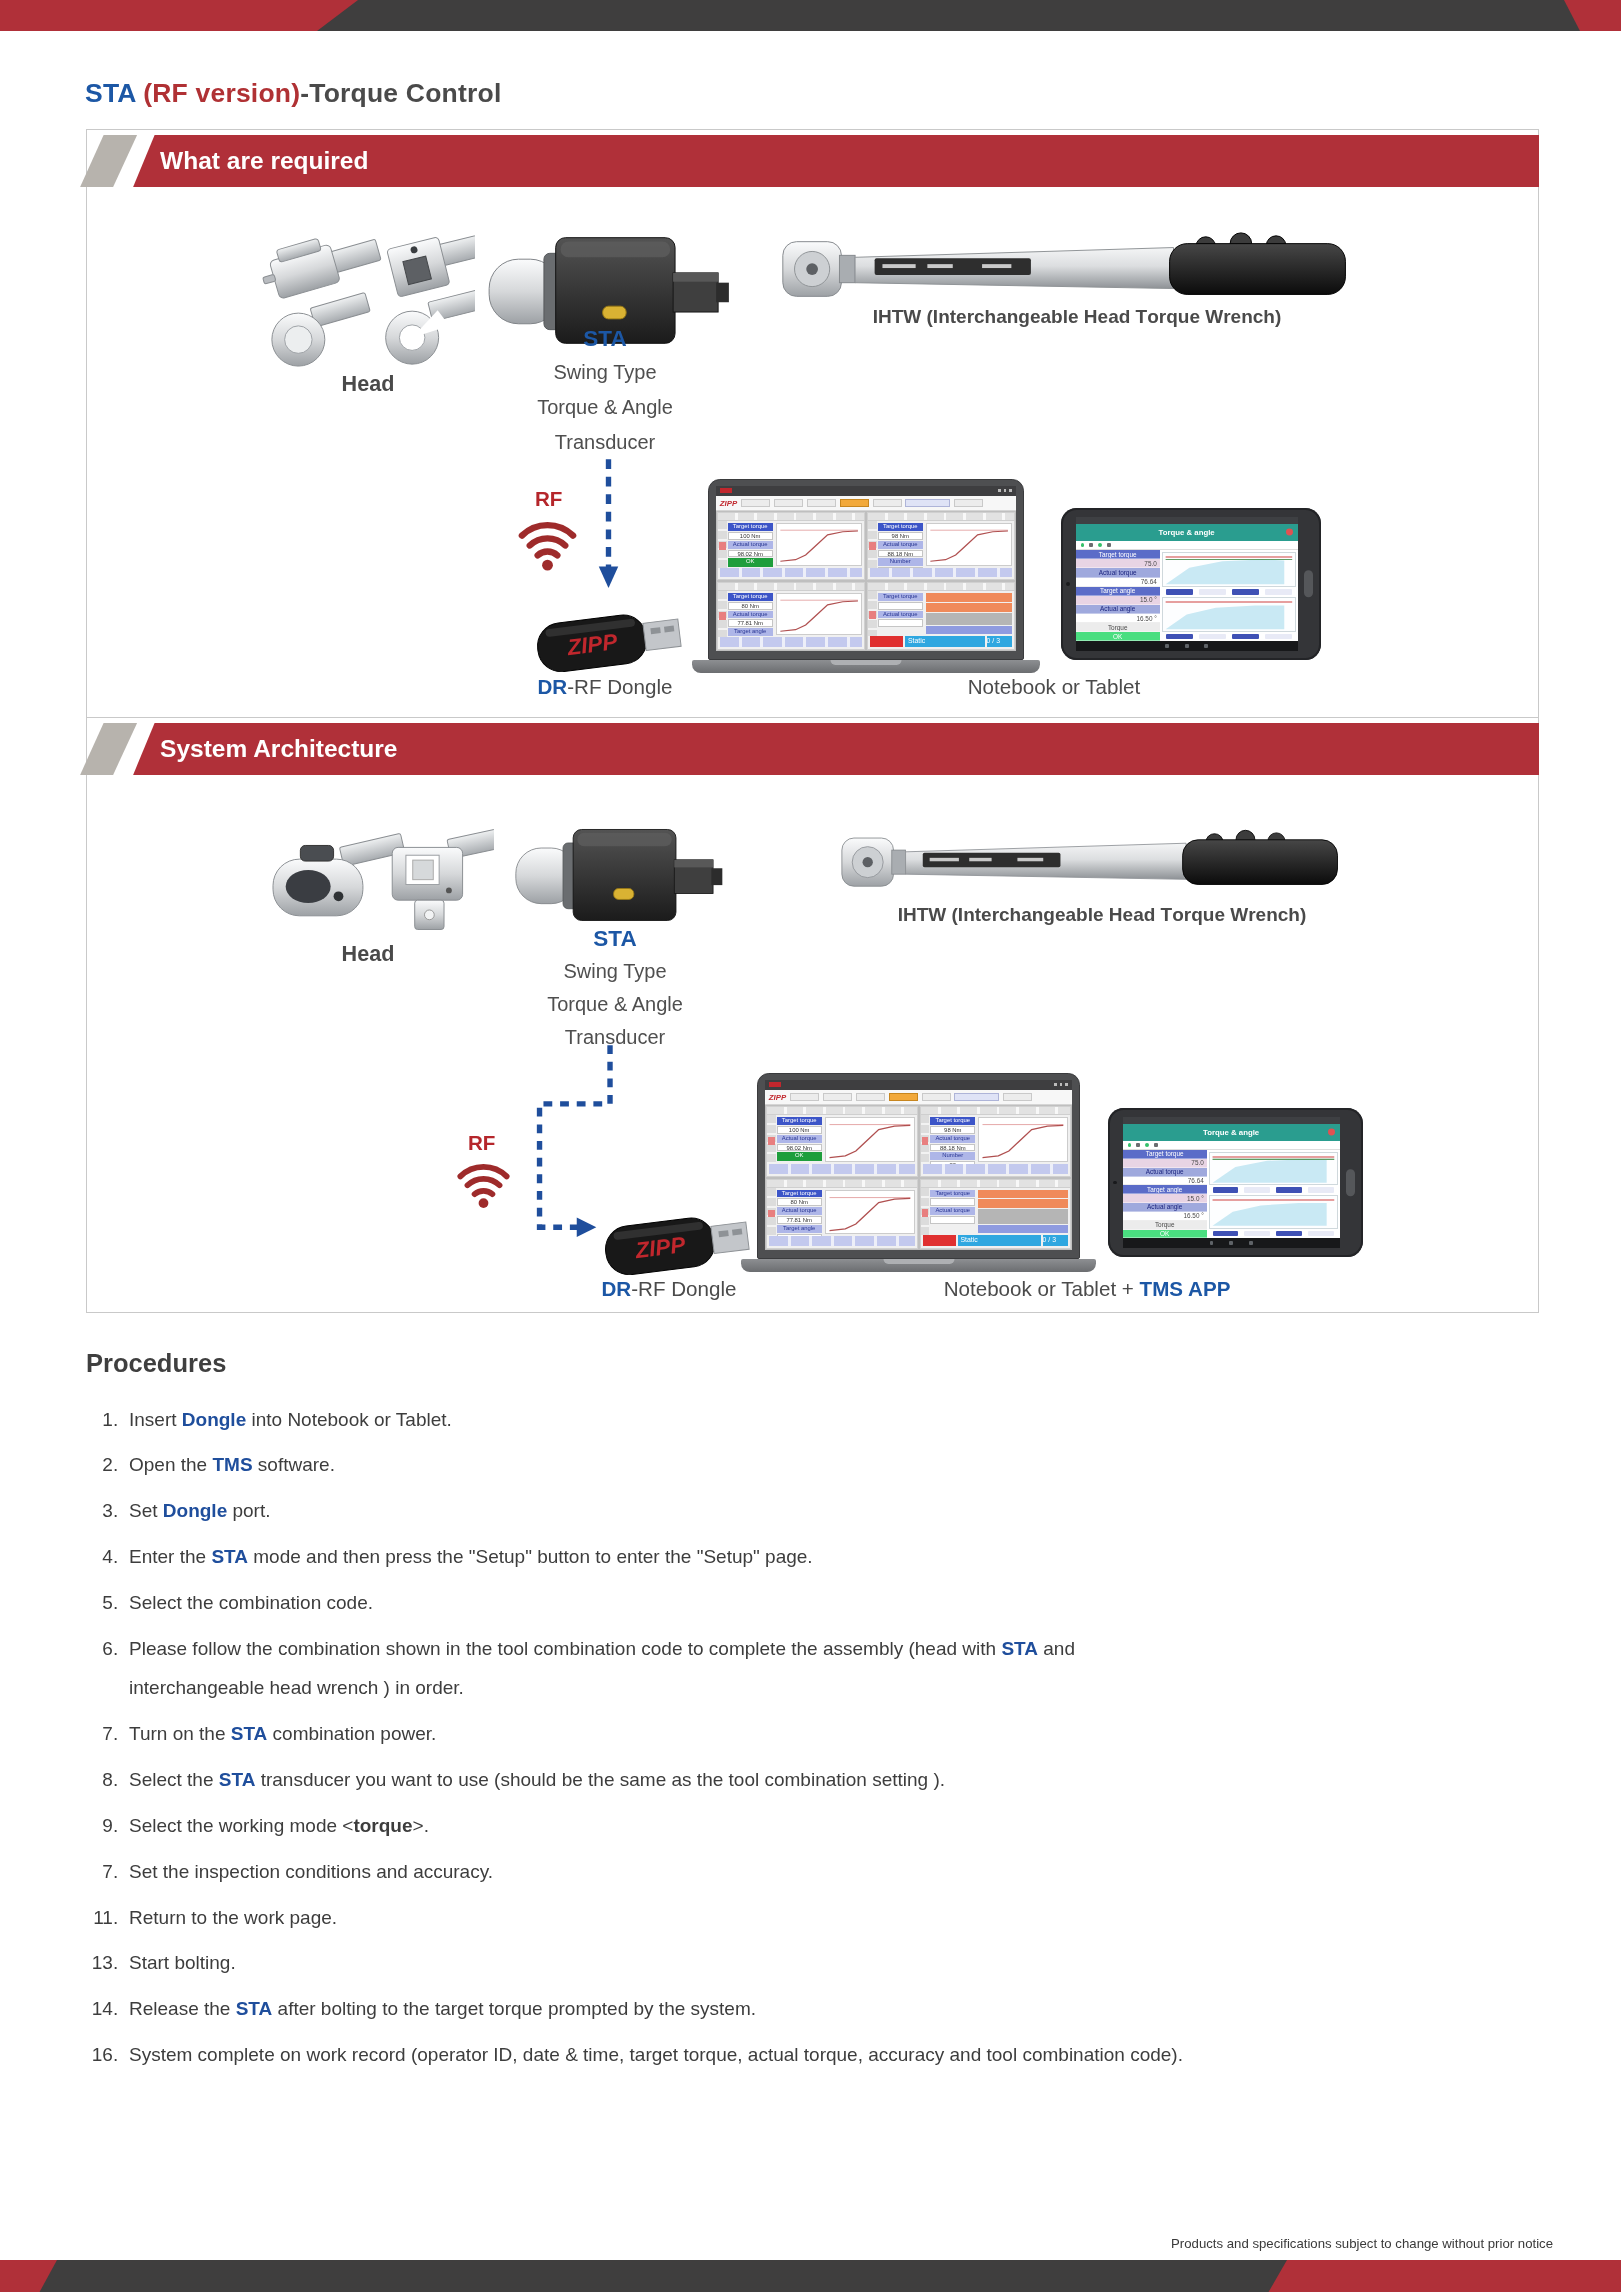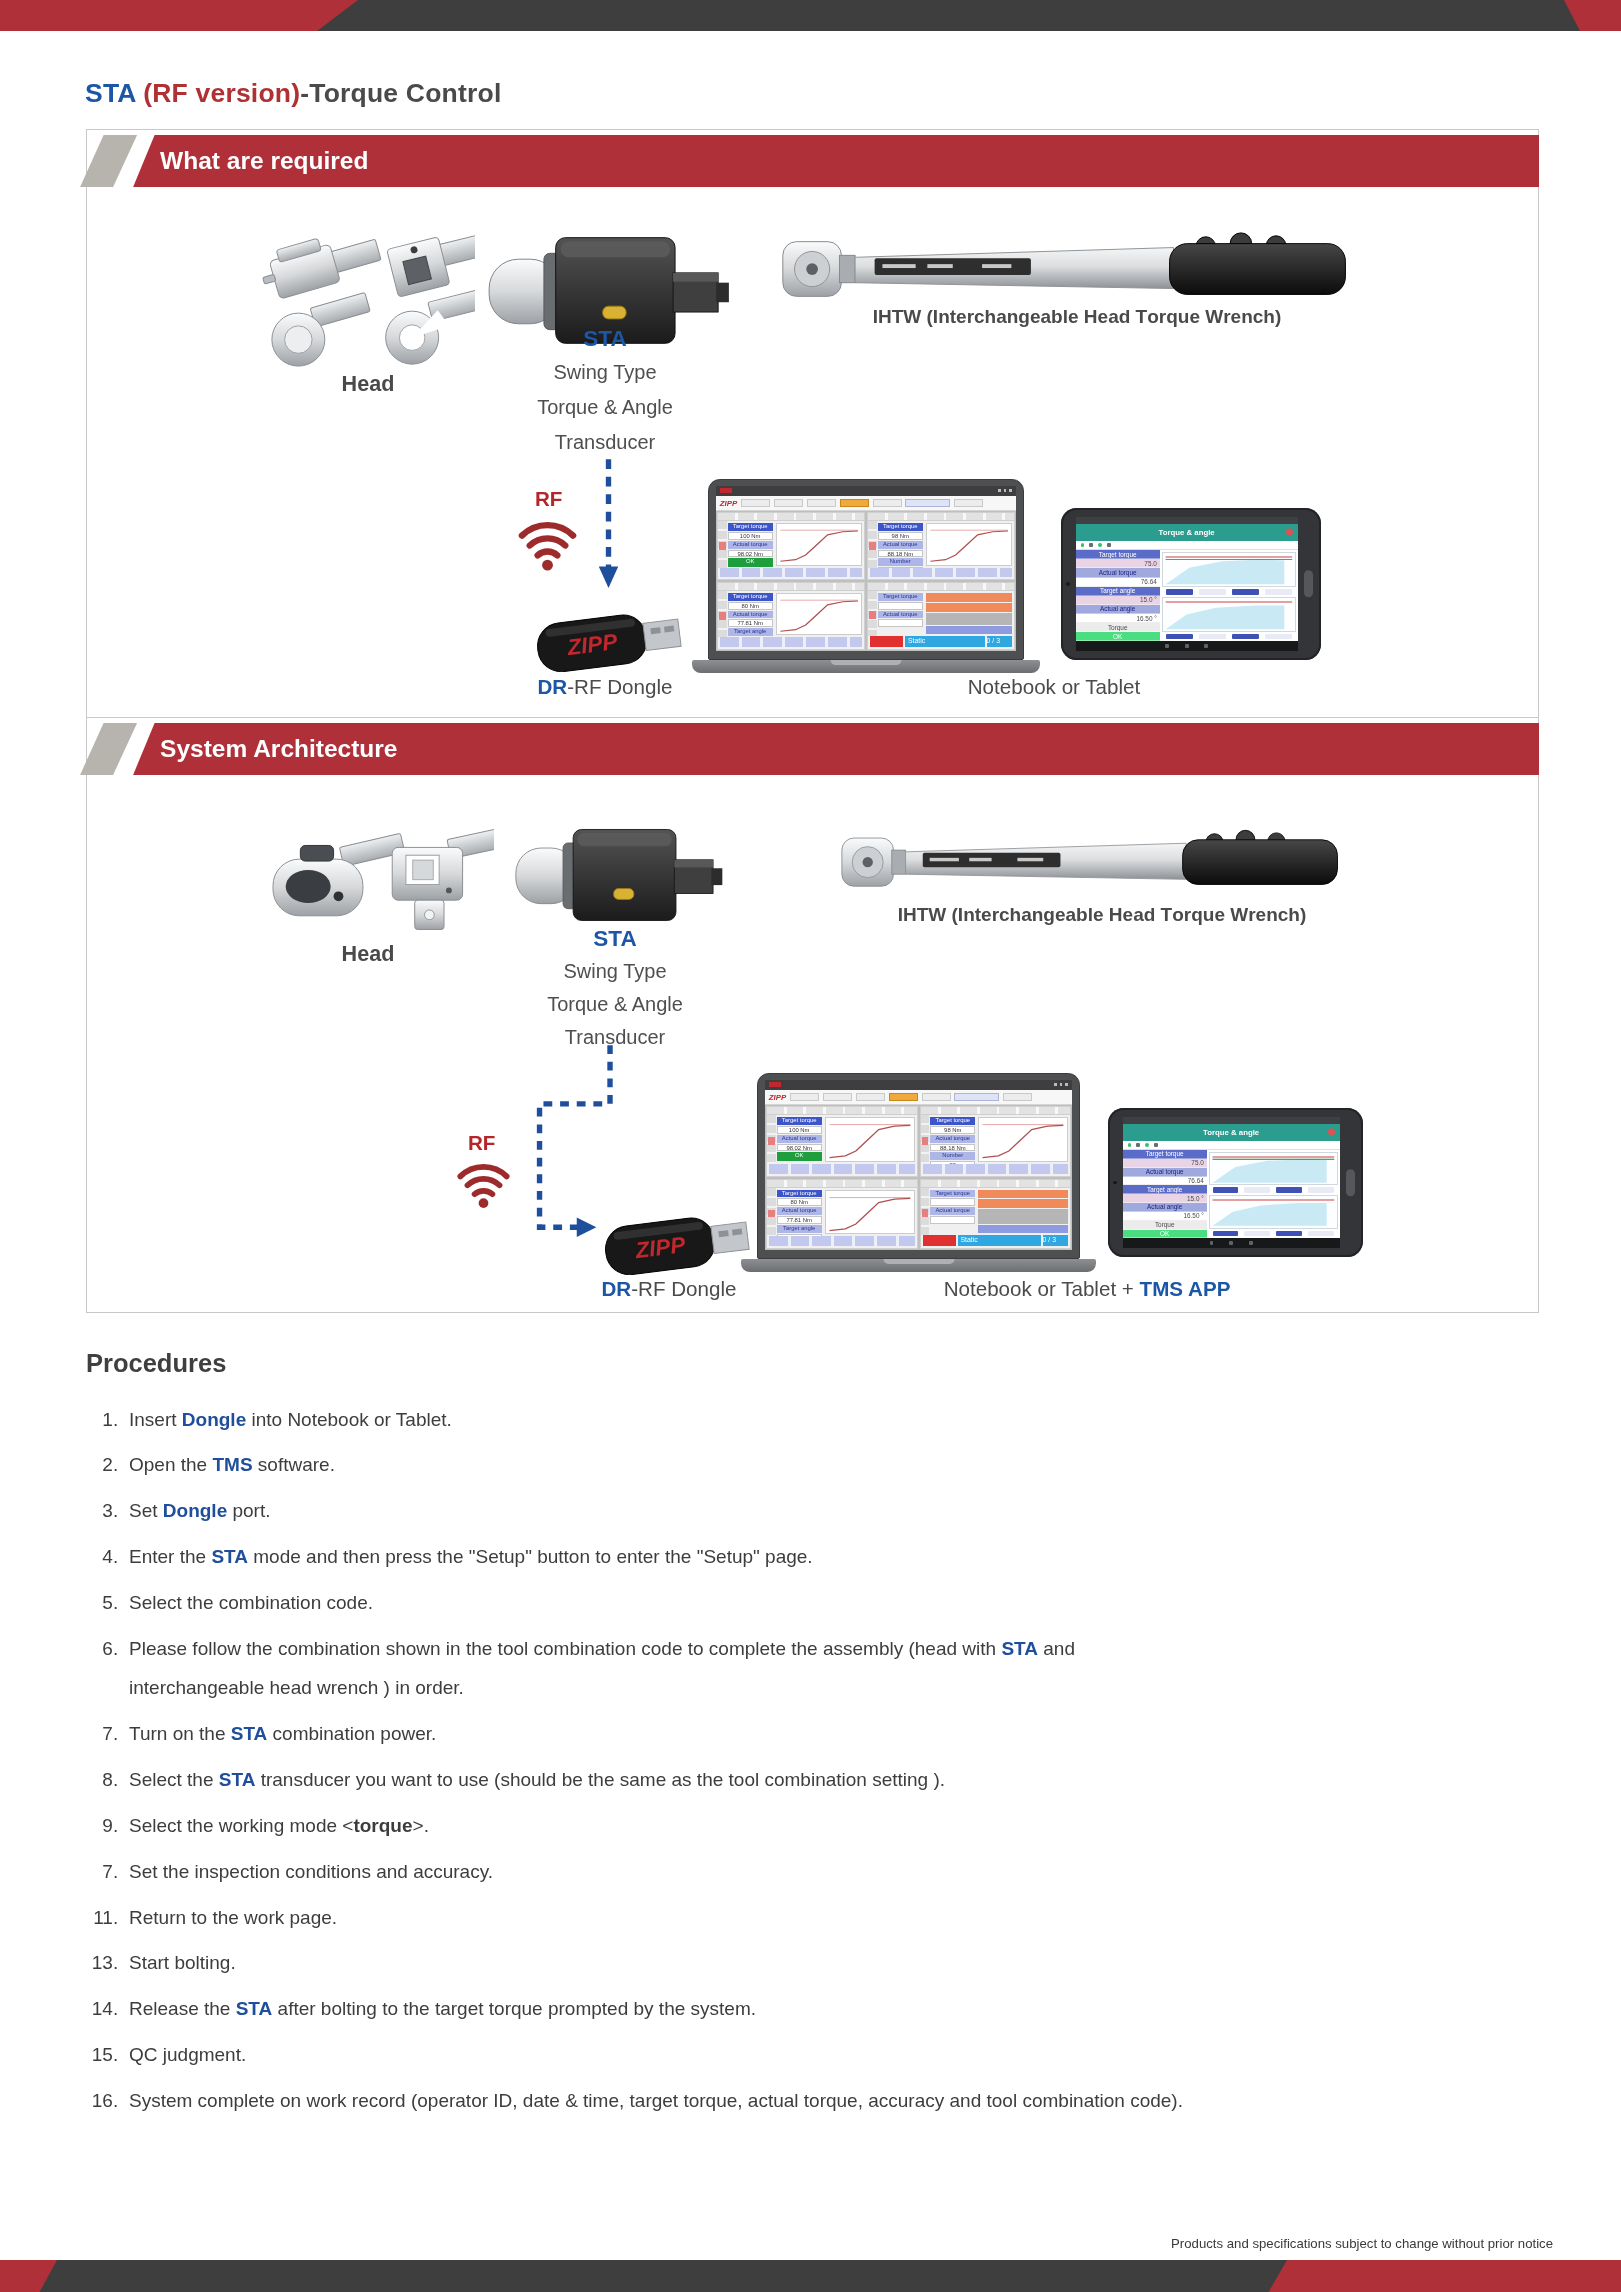--- a/index.html
+++ b/index.html
@@ -783,24 +783,20 @@
         </li>
         <li>
           <span class="pnum">13.</span>
           <span class="ptxt"><span>Start bolting.</span></span>
         </li>
         <li>
           <span class="pnum">14.</span>
           <span class="ptxt"><span>Release the </span><span class="hl">STA</span><span> after bolting to the target torque prompted by the system.</span></span>
         </li>
         <li>
-          <span class="pnum">15.</span>
-          <span class="ptxt"><span>QC judgment.</span></span>
-        </li>
-        <li>
           <span class="pnum">16.</span>
           <span class="ptxt"><span>System complete on work record (operator ID, date &amp; time, target torque, actual torque, accuracy and tool combination code).</span></span>
         </li>
       </ol>
   </div>
 
   <div class="footer-note">Products and specifications subject to change without prior notice</div>
 </div>
 
 

